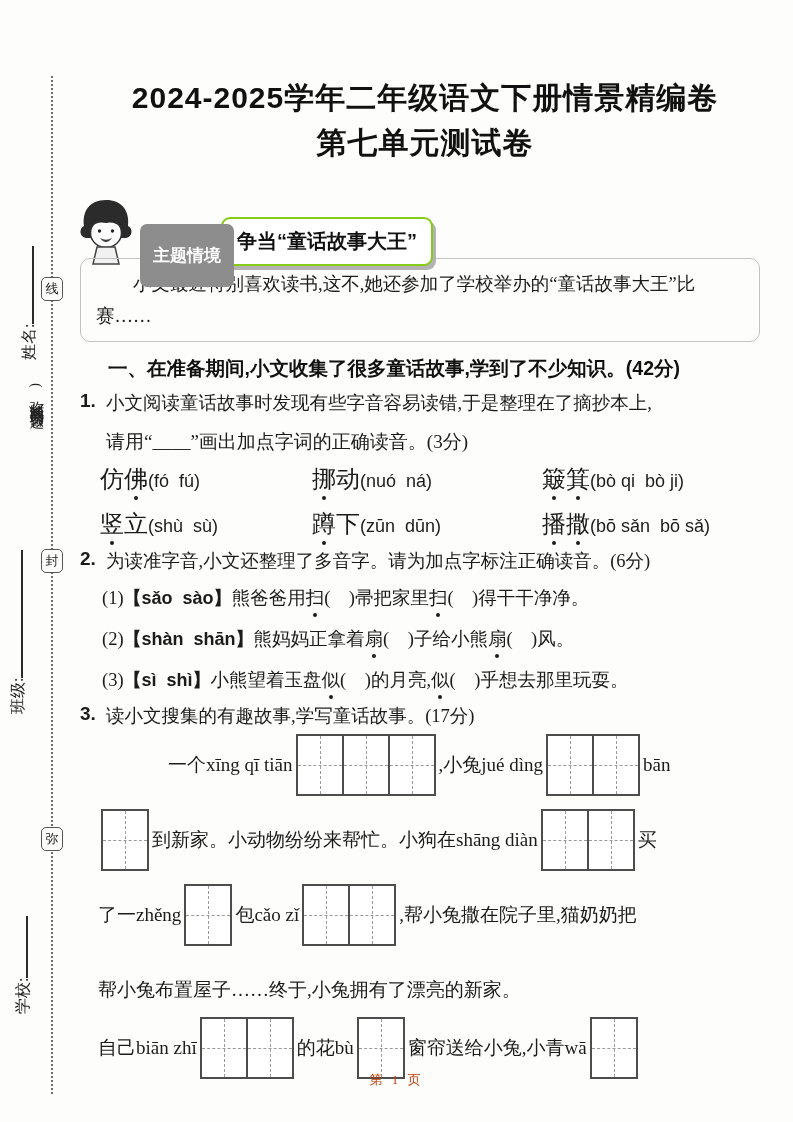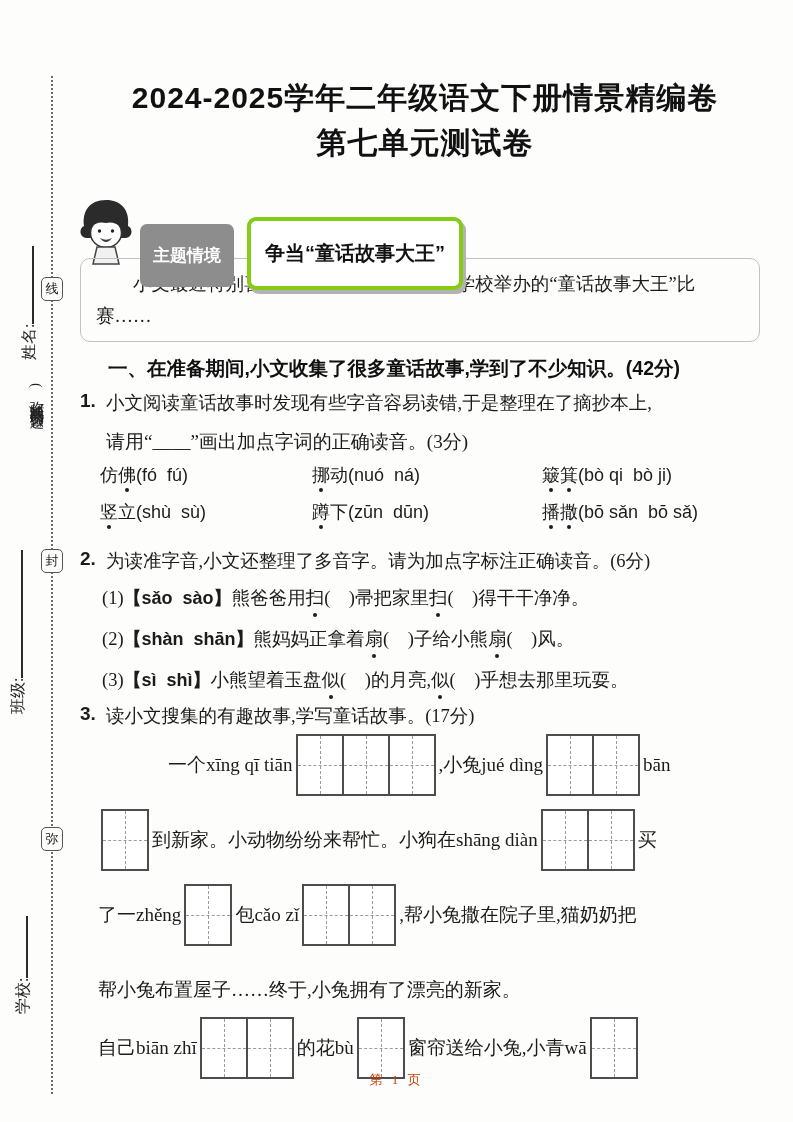--- a/index.html
+++ b/index.html
@@ -23,41 +23,41 @@
   .title{left:80px;width:682px;text-align:center;margin:4px;font-weight:bold;font-size:30px;
          font-family:"Liberation Sans",sans-serif;color:#111;letter-spacing:1px;}
   .t1{top:74px;} .t2{top:119px;}
   .info{left:80px;top:177px;width:682px;text-align:center;font-size:17px;white-space:nowrap;}
   .info .gap{display:inline-block;width:26px;}
 
   
   .avatar{left:74px;top:196px;}
   .badge1{left:140px;top:224px;background:#8d8d8d;color:#fff;font-weight:bold;font-size:17px;
           padding:20px 13px;border-radius:7px;z-index:2;}
-  .badge2{left:247px;top:217px;background:#fff;border:4px solid #84cc16;border-radius:9px;
-          font-weight:bold;font-size:20px;color:#111;padding:19px 14px;
+  .badge2{left:221px;top:217px;background:#fff;border:2px solid #84cc16;border-radius:9px;
+          font-weight:bold;font-size:20px;color:#111;padding:9px 14px;
           box-shadow:3px 4px 0 #b3b3b3;z-index:1;white-space:nowrap;}
 
   .introbox{left:80px;top:258px;width:648px;height:64px;border:1.5px solid #c2c2c2;
             border-radius:10px;padding:9px 15px;font-size:18.5px;line-height:32px;}
   .introbox p{margin:0;text-indent:2em;}
 
   .sech{left:80px;top:355px;font-family:"Liberation Sans",sans-serif;font-weight:bold;
         font-size:19.5px;white-space:nowrap;color:#101010;margin-left:28px;}
   .q{display:flex;white-space:nowrap;font-size:18.5px;}
   .qnum{font-family:"Liberation Sans",sans-serif;font-weight:bold;font-size:19px;
         width:26px;flex:0 0 26px;}
   .q1l1{left:80px;top:390px;} .q1l2{left:106px;top:429px;font-size:19px;white-space:nowrap;}
   .q2h{left:80px;top:548px;} .q3h{left:80px;top:703px;}
 
   
   .wrows{left:100px;top:463px;width:660px;}
   .wrow{display:flex;margin-bottom:13px;white-space:nowrap;}
   .wcell{display:inline-block;} .wcell.c0{width:212px;} .wcell.c1{width:230px;}
-  .hz{font-size:18px;} .py{font-size:18px;}
+  .hz{font-size:24px;} .py{font-size:18px;}
 
   
   .dt{position:relative;display:inline-block;}
   .dt::after{content:"";position:absolute;left:50%;margin-left:-2px;bottom:-5px;
              width:4px;height:4px;border-radius:50%;background:#1d1d1d;}
 
   
   .q2items{left:102px;top:585px;width:660px;}
   .q2item{white-space:nowrap;font-size:18.5px;line-height:27px;margin-bottom:14px;}
   .q2opts{font-weight:bold;font-size:18px;}

